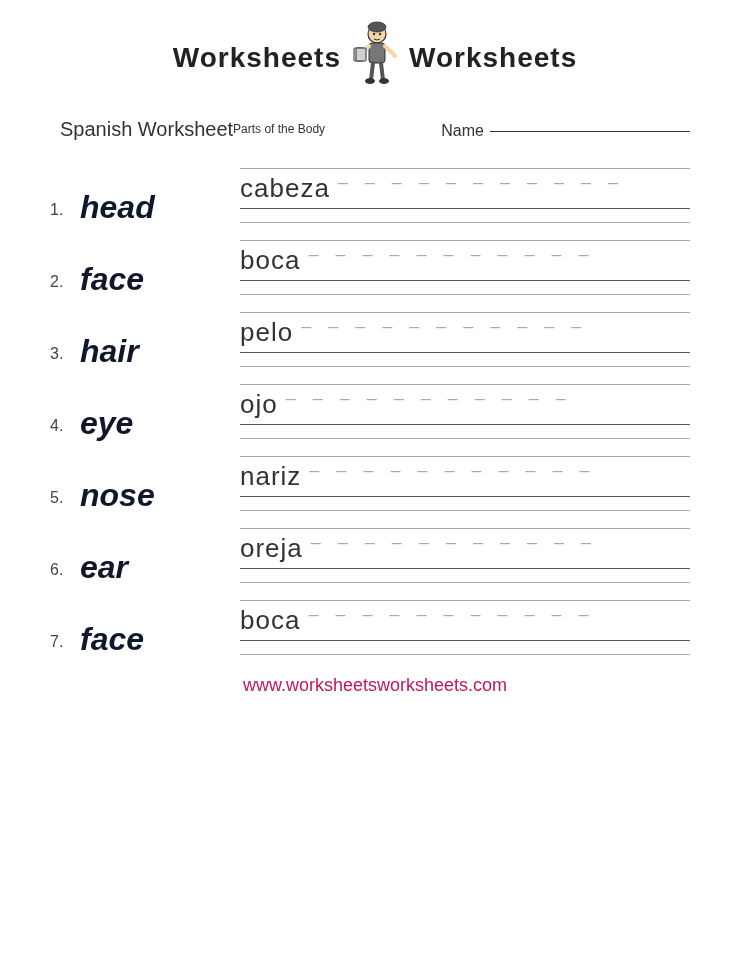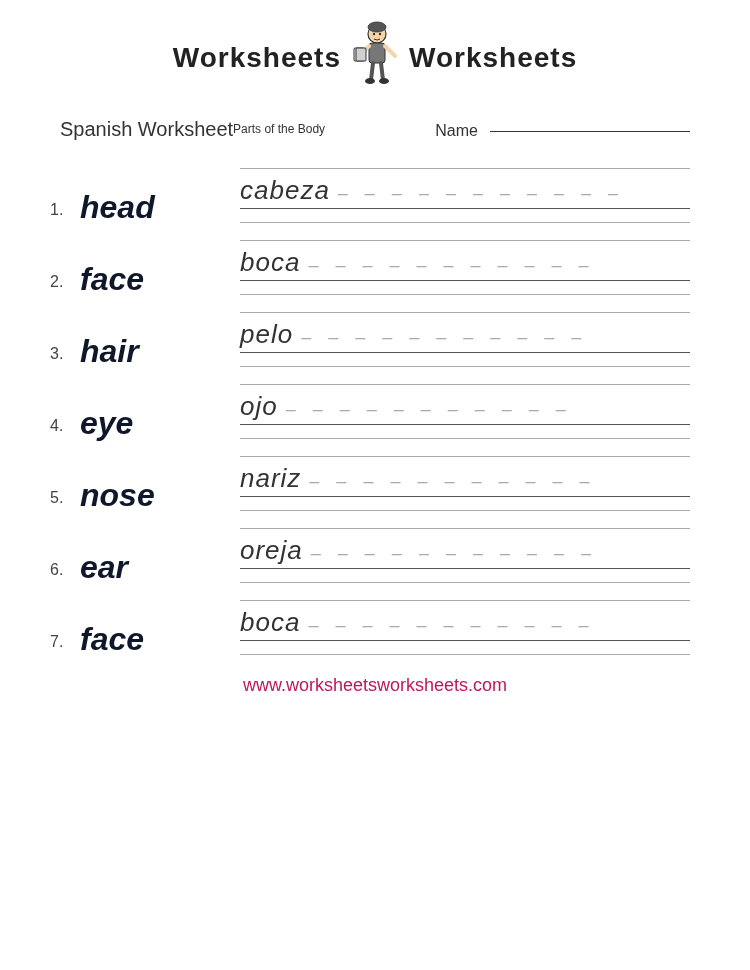--- a/index.html
+++ b/index.html
@@ -71,21 +71,21 @@
       font-size: 12px;
       color: #333;
       margin-top: 4px;
     }
 
     .name-field {
       font-size: 16px;
       color: #333;
       display: flex;
       align-items: center;
-      gap: 12px;
+      gap: 6px;
       padding-top: 4px;
     }
 
     .name-line {
       display: inline-block;
       width: 200px;
       border-bottom: 1.5px solid #333;
     }
 
     
@@ -127,25 +127,24 @@
     }
 
     .writing-top-line {
       border-bottom: 1px solid #aaa;
       margin-bottom: 4px;
       height: 8px;
     }
 
     .writing-word-line {
       display: flex;
-      align-items: flex-end;
+      align-items: flex-start;
       border-bottom: 1.5px solid #555;
       padding-bottom: 2px;
       min-height: 36px;
-      font-style: italic;
     }
 
     .writing-word {
       font-size: 26px;
       color: #333;
       font-family: 'Comic Sans MS', 'Segoe UI', cursive, sans-serif;
       letter-spacing: 1px;
       margin-right: 4px;
     }
 

